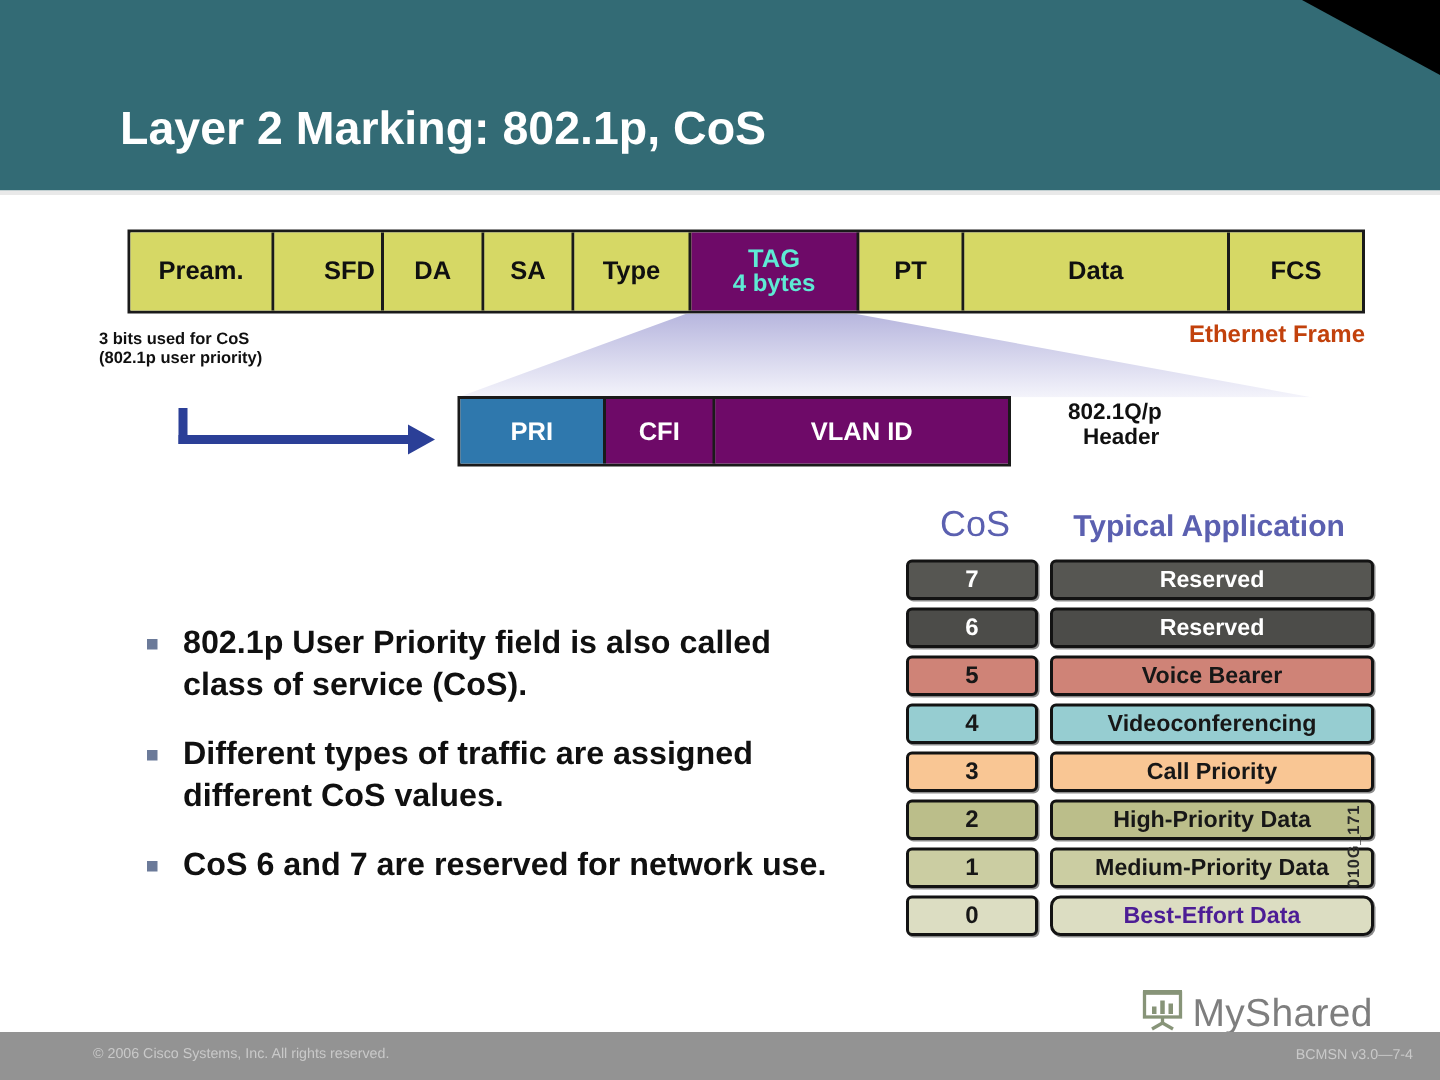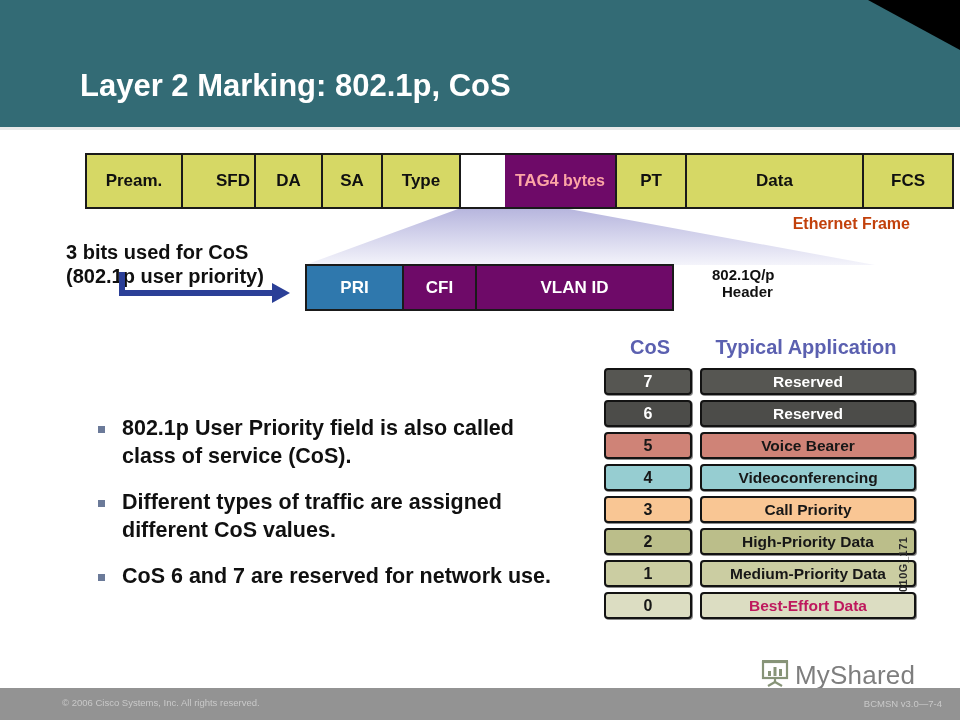--- a/index.html
+++ b/index.html
@@ -73,25 +73,24 @@
     font-size: 17px;
     display: flex;
     align-items: center;
     justify-content: center;
     box-sizing: border-box;
     white-space: nowrap;
   }
   .frame-cell:last-child { border-right: none; }
   .frame-cell.tag {
     background: #6e0a68;
-    color: #fca5a5;
-    flex-direction: row;
+    color: #5eead4;
+    flex-direction: column;
     line-height: 1.05;
     font-size: 16px;
-    margin-left: 44px;
   }
   .frame-cell.tag .t1 { font-size: 17px; }
   .frame-cell.tag .t2 { font-size: 16px; }
 
   #ethernet-frame-label {
     position: absolute;
     left: 740px;
     top: 215px;
     width: 170px;
     text-align: right;
@@ -147,22 +146,22 @@
     color: #101010;
     line-height: 1.15;
     white-space: nowrap;
   }
   #qp-label .l2 { padding-left: 10px; display: block; }
 
   
   #cos-annotation {
     position: absolute;
     left: 66px;
-    top: 240px;
-    font-size: 20px;
+    top: 220px;
+    font-size: 11px;
     font-weight: bold;
     color: #101010;
     line-height: 1.2;
     white-space: nowrap;
   }
   #arrow-vert {
     position: absolute;
     left: 119px;
     top: 272px;
     width: 6px;
@@ -222,22 +221,22 @@
     width: 312px;
   }
   #cos-head {
     display: flex;
     align-items: baseline;
     margin-bottom: 9px;
   }
   .cos-head-cos {
     width: 92px;
     text-align: center;
-    font-size: 20px;
-    font-weight: bold;
+    font-size: 24px;
+    font-weight: normal;
     color: #5b60b0;
   }
   .cos-head-app {
     flex: 1;
     text-align: center;
     font-size: 20px;
     font-weight: bold;
     color: #5b60b0;
   }
   .cos-row {
@@ -420,21 +419,21 @@
         <div class="cos-row">
           <div class="cos-num" style="background: rgb(187, 190, 138); color: rgb(23, 23, 23);">2</div>
           <div class="cos-app" style="background: rgb(187, 190, 138); color: rgb(23, 23, 23);">High-Priority Data</div>
         </div>
         <div class="cos-row">
           <div class="cos-num" style="background: rgb(203, 205, 162); color: rgb(23, 23, 23);">1</div>
           <div class="cos-app" style="background: rgb(203, 205, 162); color: rgb(23, 23, 23);">Medium-Priority Data</div>
         </div>
         <div class="cos-row">
           <div class="cos-num" style="background: rgb(220, 221, 194); color: rgb(23, 23, 23);">0</div>
-          <div class="cos-app" style="background: rgb(220, 221, 194); color: #be185d;">Best-Effort Data</div>
+          <div class="cos-app" style="background: rgb(220, 221, 194); color: #4c1d95; border-radius: 7px;">Best-Effort Data</div>
         </div>
       </div>
   </div>
   <div id="doc-code">010G_171</div>
 
   <div id="watermark">
     <span>
       <svg width="30" height="30" viewBox="0 0 30 30">
         <rect x="3" y="4" width="24" height="16" fill="none" stroke="#5a6b45" stroke-width="2.2"></rect>
         <rect x="2" y="2" width="26" height="3" fill="#5a6b45"></rect>

